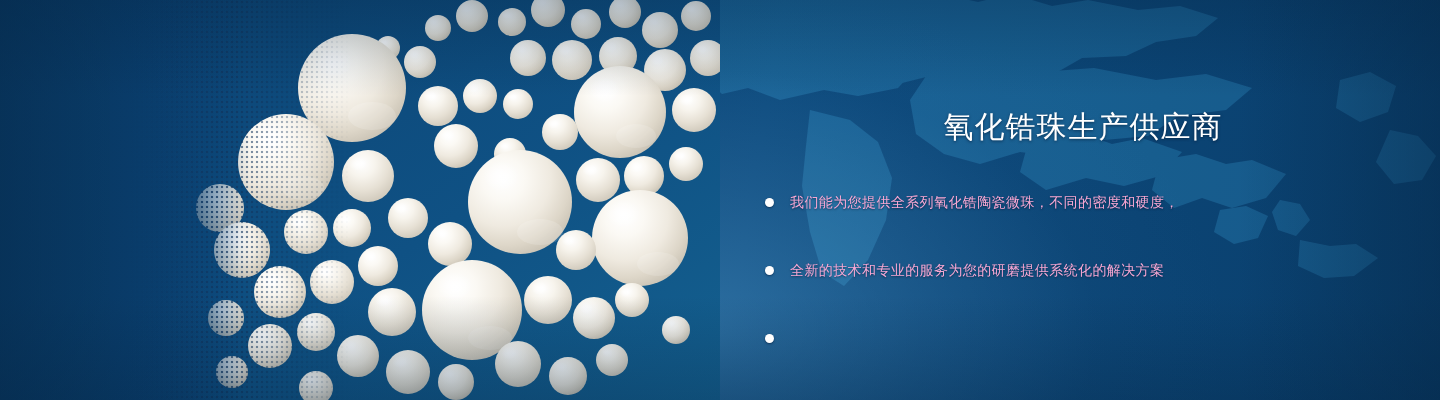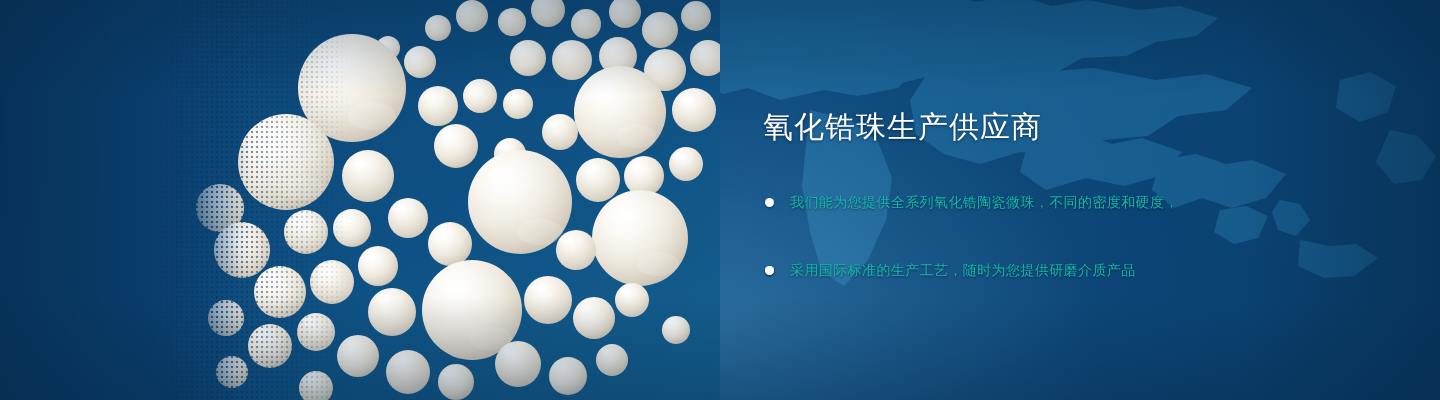--- a/index.html
+++ b/index.html
@@ -96,33 +96,34 @@
     width: 640px;
   }
   .headline {
     margin: 0;
     font-size: 30px;
     line-height: 38px;
     font-weight: 400;
     color: #ffffff;
     letter-spacing: 1px;
     text-shadow: 0 1px 3px rgba(0,20,45,0.6);
+    text-align: center;
   }
   .bullets {
     list-style: none;
     margin: 20px 0 0 0;
     padding: 0;
   }
   .bullet-row {
     position: relative;
     padding-left: 27px;
     margin-bottom: 9px;
     font-size: 14px;
     line-height: 24px;
-    color: #14b8a6;
+    color: #f9a8d4;
     letter-spacing: 0.4px;
     text-shadow: 0 1px 2px rgba(0,18,40,0.55);
     margin-top: 44px;
   }
   .bullet-row:last-child { margin-bottom: 0; }
   .dot {
     position: absolute;
     left: 2px;
     top: 8px;
     width: 9px;
@@ -462,21 +463,21 @@
   <div class="content">
     <h1 class="headline">氧化锆珠生产供应商</h1>
 
     <ul class="bullets">
       <li class="bullet-row">
         <span class="dot"></span>
         <span>我们能为您提供全系列氧化锆陶瓷微珠，不同的密度和硬度，</span>
       </li>
       <li class="bullet-row">
         <span class="dot"></span>
+        <span>全新的技术和专业的服务为您的研磨提供系统化的解决方案</span>
       </li>
       <li class="bullet-row">
         <span class="dot"></span>
-        <span>采用国际标准的生产工艺，随时为您提供研磨介质产品</span>
       </li>
     </ul>
   </div>
 
 </div>
 
 </body></html>

